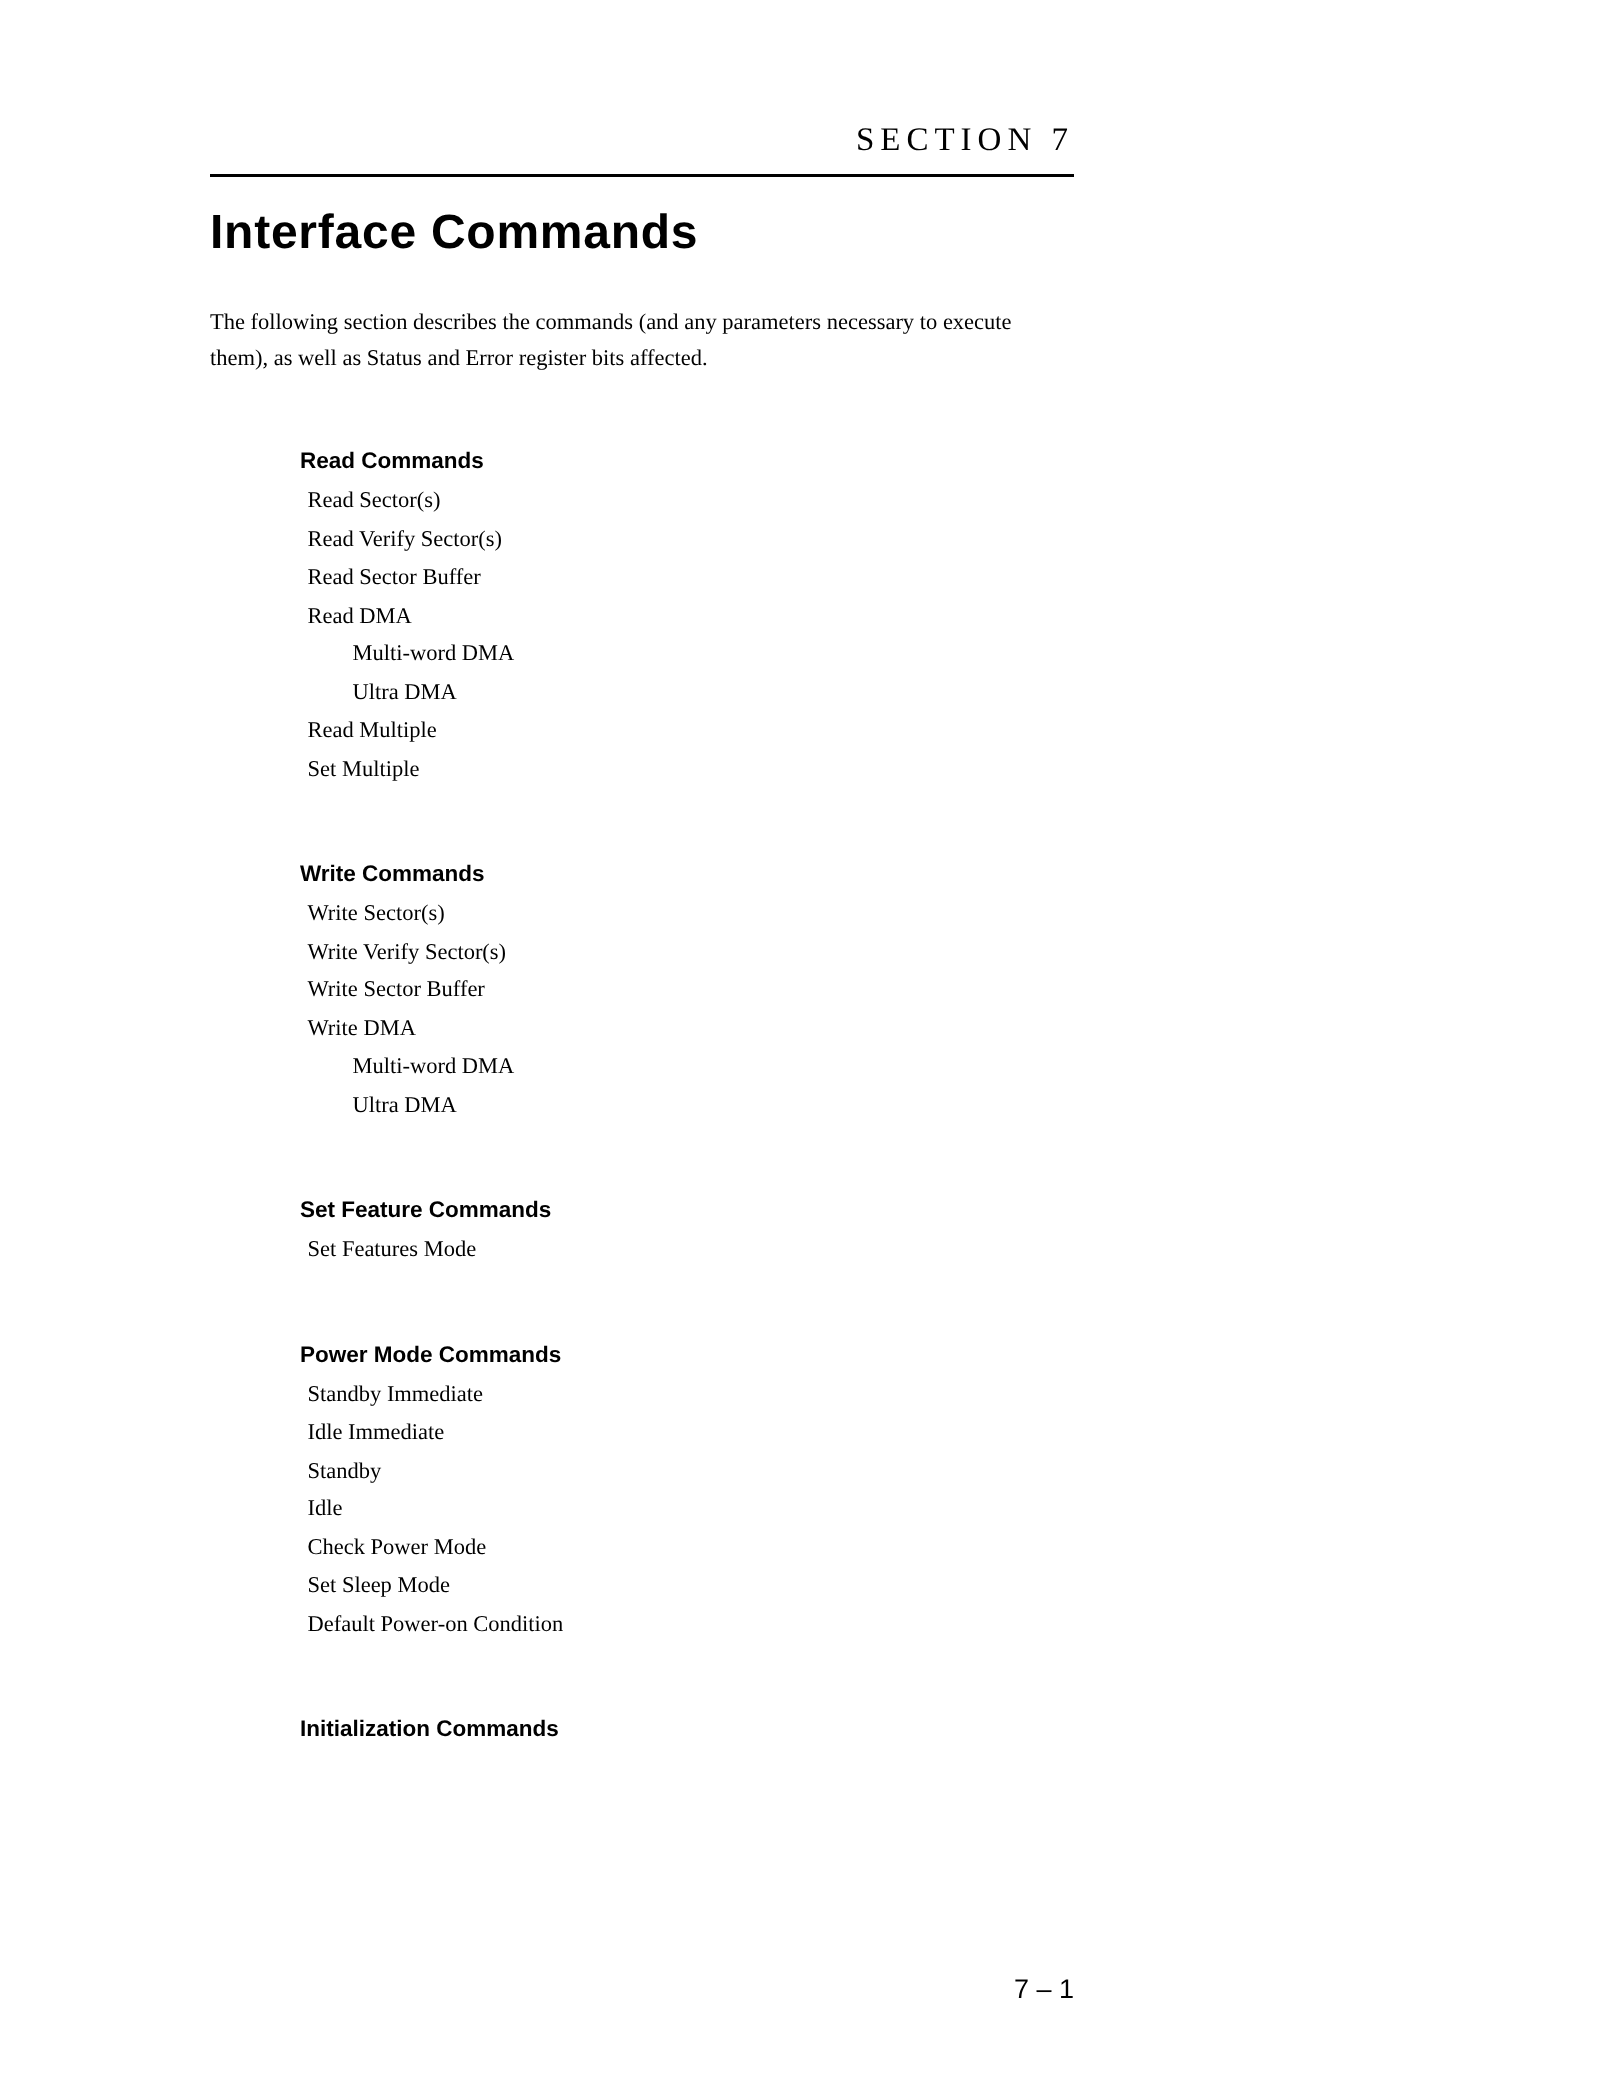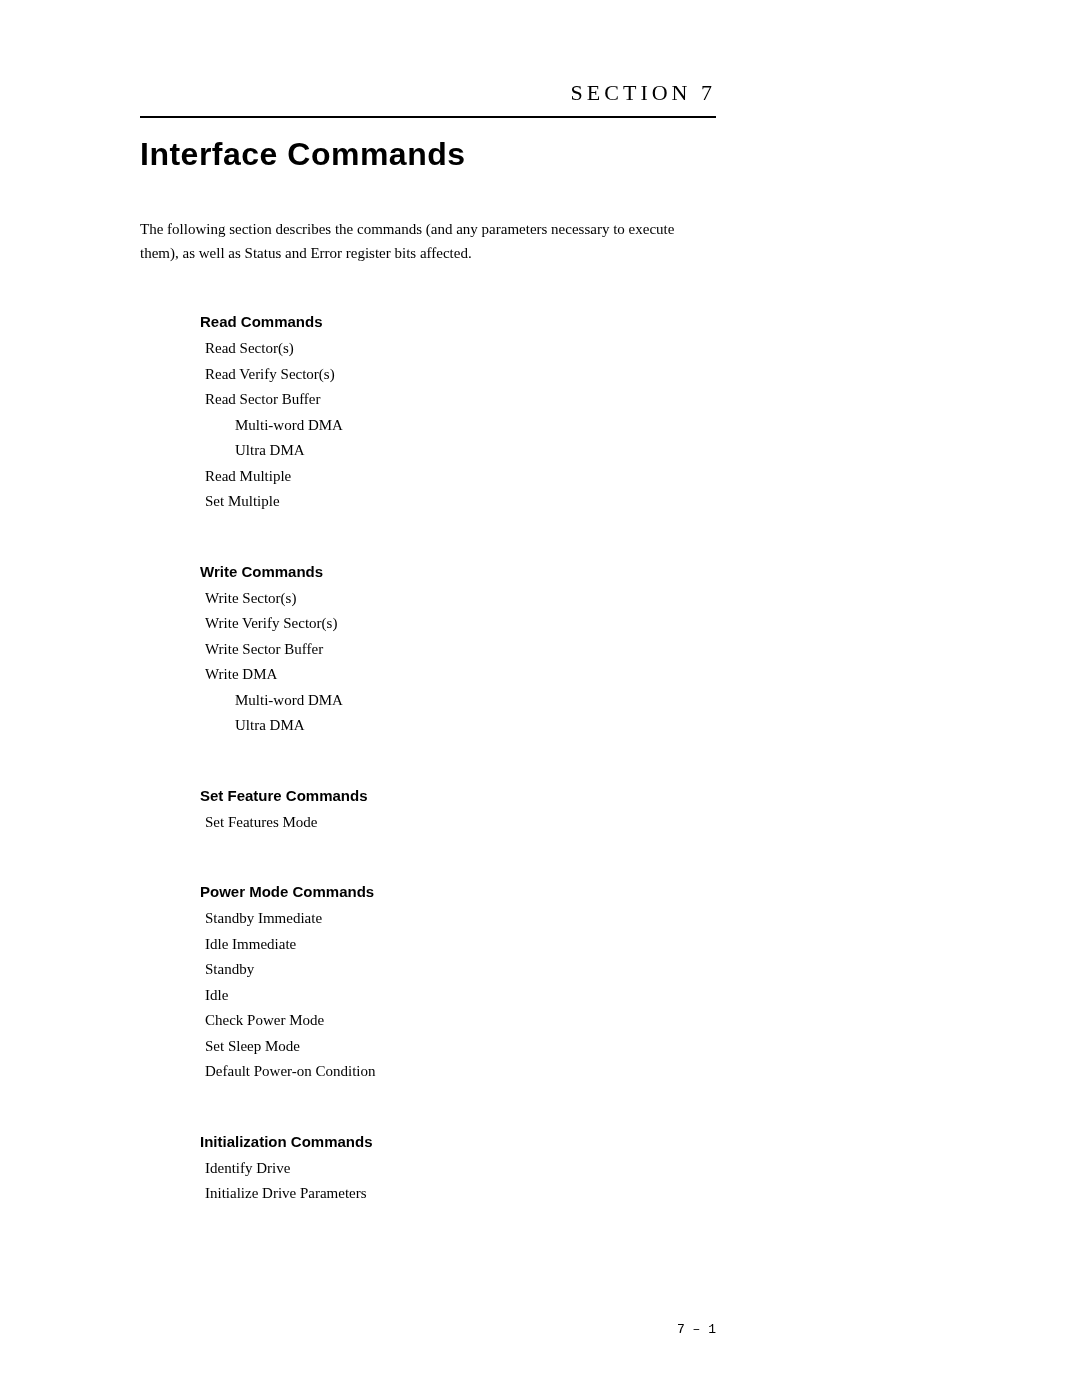--- a/index.html
+++ b/index.html
@@ -37,21 +37,21 @@
     .divider {
       border: none;
       border-top: 2px solid #000;
       margin-bottom: 18px;
     }
 
     .page-title {
       font-size: 32px;
       font-weight: bold;
       font-family: Arial, Helvetica, sans-serif;
-      margin-bottom: 44px;
+      margin-bottom: 30px;
       letter-spacing: 0.5px;
     }
 
     .intro-text {
       font-size: 15px;
       line-height: 1.6;
       margin-bottom: 28px;
       font-family: 'Times New Roman', Times, serif;
     }
 
@@ -81,22 +81,22 @@
     }
 
     .item-list li.indented {
       padding-left: 30px;
     }
 
     .page-number {
       position: absolute;
       bottom: 60px;
       right: 140px;
-      font-size: 13px;
-      font-family: Liberation Mono, monospace;
+      font-size: 18px;
+      font-family: Liberation Sans, sans-serif;
       margin-top: 32px;
     }
   </style>
 </head>
 <body>
 
 <div class="page">
 
   <div class="section-label">SECTION 7</div>
   <hr class="divider">
@@ -105,20 +105,21 @@
 
   <p class="intro-text">The following section describes the commands (and any parameters necessary to execute them), as well as Status and Error register bits affected.</p>
 
   <div id="sections-container">
       <div class="section-block">
         <div class="section-heading">Read Commands</div>
         <ul class="item-list">
           <li>Read Sector(s)</li>
           <li>Read Verify Sector(s)</li>
           <li>Read Sector Buffer</li>
+          <li>Read DMA</li>
           <li class="indented">Multi-word DMA</li>
           <li class="indented">Ultra DMA</li>
           <li>Read Multiple</li>
           <li>Set Multiple</li>
         </ul>
       </div>
       <div class="section-block">
         <div class="section-heading">Write Commands</div>
         <ul class="item-list">
           <li>Write Sector(s)</li>
@@ -142,21 +143,17 @@
           <li>Idle Immediate</li>
           <li>Standby</li>
           <li>Idle</li>
           <li>Check Power Mode</li>
           <li>Set Sleep Mode</li>
           <li>Default Power-on Condition</li>
         </ul>
       </div>
       <div class="section-block">
         <div class="section-heading">Initialization Commands</div>
-        <ul class="item-list">
-          <li>Identify Drive</li>
-          <li>Initialize Drive Parameters</li>
-        </ul>
       </div>
     </div>
 
   <div class="page-number">7 – 1</div>
 </div>
 
 </body></html>

